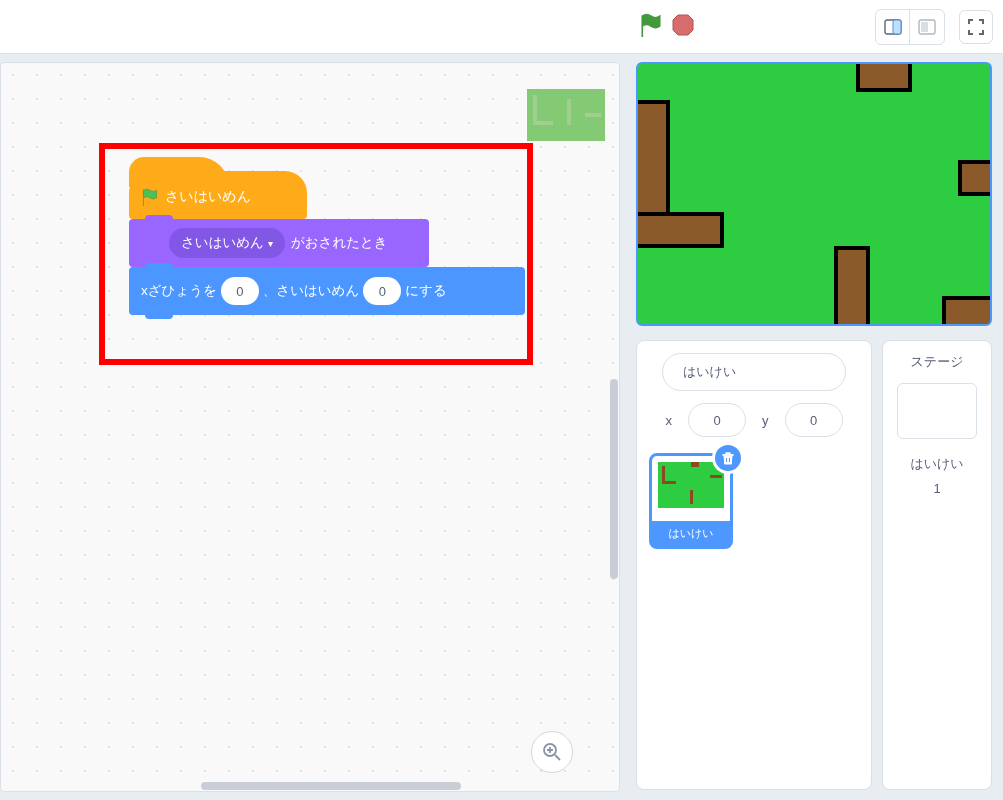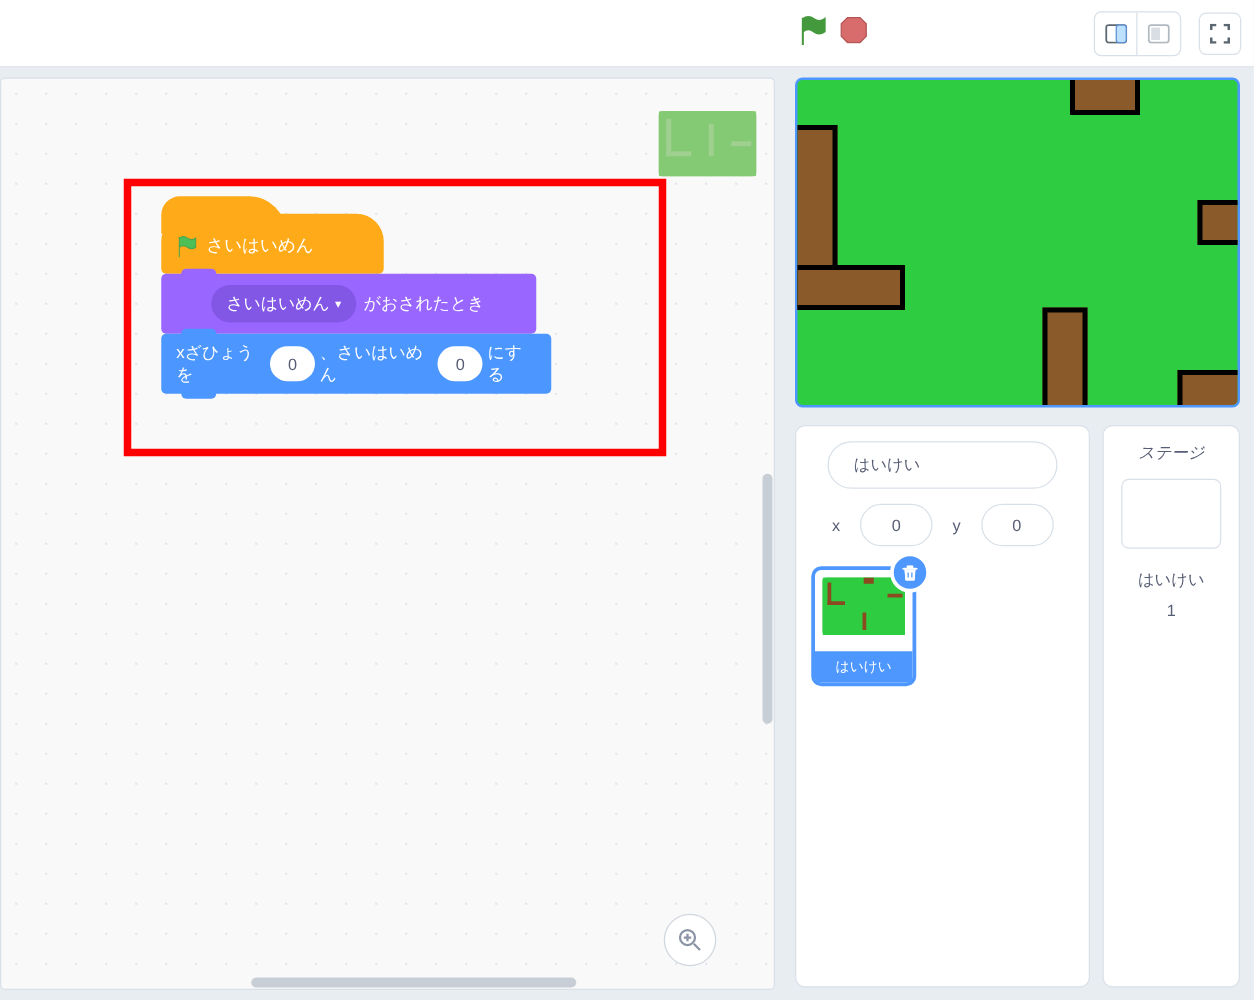--- a/index.html
+++ b/index.html
@@ -27,21 +27,21 @@
     .hat-block::before { content: ''; position: absolute; top: -14px; left: 0; width: 100px; height: 30px; background: #ffab19; border-radius: 22px 44px 0 0; }
     .hat-block::after { content: ''; position: absolute; bottom: -4px; left: 16px; width: 28px; height: 8px; background: #ffab19; border-radius: 0 0 4px 4px; }
     .hat-inner { position: relative; z-index: 1; display: flex; align-items: center; gap: 6px; margin-top: 4px; }
 
     .purple-block { background: #9966ff; color: #fff; font-size: 13.5px; font-weight: 500; height: 48px; width: 300px; display: flex; align-items: center; padding: 0 12px 0 40px; border-radius: 4px; position: relative; margin-top: 0px; }
     .purple-block::before { content: ''; position: absolute; top: -4px; left: 16px; width: 28px; height: 8px; background: #9966ff; border-radius: 4px 4px 0 0; }
     .purple-block::after { content: ''; position: absolute; bottom: -4px; left: 16px; width: 28px; height: 8px; background: #9966ff; border-radius: 0 0 4px 4px; }
     .dropdown-pill { background: #8257e5; padding: 6px 12px; border-radius: 16px; display: inline-flex; align-items: center; gap: 4px; margin-right: 6px; }
     .dropdown-arrow { font-size: 10px; }
 
-    .blue-block { background: #4c97ff; color: #fff; font-size: 13.5px; font-weight: 500; height: 48px; width: 312px; display: flex; align-items: center; padding: 0 12px; border-radius: 4px; position: relative; margin-top: 0px; gap: 4px; }
+    .blue-block { background: #4c97ff; color: #fff; font-size: 13.5px; font-weight: 500; height: 48px; width: 396px; display: flex; align-items: center; padding: 0 12px; border-radius: 4px; position: relative; margin-top: 0px; gap: 4px; }
     .blue-block::before { content: ''; position: absolute; top: -4px; left: 16px; width: 28px; height: 8px; background: #4c97ff; border-radius: 4px 4px 0 0; }
     .blue-block::after { content: ''; position: absolute; bottom: -4px; left: 16px; width: 28px; height: 8px; background: #4c97ff; border-radius: 0 0 4px 4px; }
     .num-input { background: #fff; color: #575e75; width: 38px; height: 28px; border-radius: 14px; display: inline-flex; align-items: center; justify-content: center; font-size: 13px; }
 
     .zoom-btn { position: absolute; bottom: 18px; right: 46px; width: 42px; height: 42px; background: #fff; border: 1px solid #d0d6dd; border-radius: 50%; display: flex; align-items: center; justify-content: center; color: #8a94a6; cursor: pointer; }
 
     .scrollbar-v { position: absolute; right: 0; top: 0; width: 10px; height: 100%; }
     .scrollbar-thumb-v { position: absolute; right: 1px; top: 316px; width: 8px; height: 200px; background: #c8ced6; border-radius: 4px; }
     .scrollbar-h { position: absolute; bottom: 0; left: 0; height: 10px; width: 100%; }
     .scrollbar-thumb-h { position: absolute; bottom: 1px; left: 200px; height: 8px; width: 260px; background: #c8ced6; border-radius: 4px; }
@@ -53,21 +53,21 @@
     .sprite-name-pill { width: 184px; height: 38px; border: 1px solid #d9e0e8; border-radius: 20px; display: flex; align-items: center; padding: 0 20px; color: #575e75; font-size: 13px; margin: 0 auto 12px; }
     .coord-row { display: flex; justify-content: center; gap: 16px; align-items: center; color: #575e75; font-size: 13px; margin-bottom: 16px; }
     .coord-pill { width: 58px; height: 34px; border: 1px solid #d9e0e8; border-radius: 18px; display: flex; align-items: center; justify-content: center; }
 
     .sprite-card { position: relative; width: 84px; height: 96px; background: #fff; border: 3px solid #4d97ff; border-radius: 8px; display: flex; flex-direction: column; align-items: center; padding: 6px; cursor: pointer; }
     .sprite-thumb { width: 66px; height: 46px; background: #2ecc40; border-radius: 3px; margin-bottom: 4px; position: relative; }
     .sprite-label-bar { position: absolute; bottom: 0; left: 0; right: 0; background: #4d97ff; color: #fff; font-size: 11px; text-align: center; padding: 5px 0; border-radius: 0 0 4px 4px; }
     .delete-badge { position: absolute; top: -14px; right: -14px; width: 32px; height: 32px; background: #4d97ff; border: 3px solid #fff; border-radius: 50%; display: flex; align-items: center; justify-content: center; }
 
     .stage-panel { position: absolute; top: 340px; left: 882px; width: 110px; height: 450px; background: #fff; border: 1px solid #d9e0e8; border-radius: 8px; padding: 12px; text-align: center; color: #575e75; font-size: 13px; }
-    .stage-title { margin-bottom: 12px; font-style: italic; }
+    .stage-title { margin-bottom: 12px; }
     .stage-thumb { width: 80px; height: 56px; background: #fff; border: 1px solid #d9e0e8; border-radius: 6px; margin: 0 auto 16px; }
   </style>
 </head>
 <body>
 
 <div class="top-bar">
   <div class="top-left">
     <div class="flag-green">
       <svg width="22" height="24" viewBox="0 0 20 22">
           <path d="M2 2 L2 22 M2 3 Q6 0 10 3 Q14 6 18 3 L18 12 Q14 15 10 12 Q6 9 2 12 Z" fill="#45993d" stroke="#45993d" stroke-width="1.5"></path>

